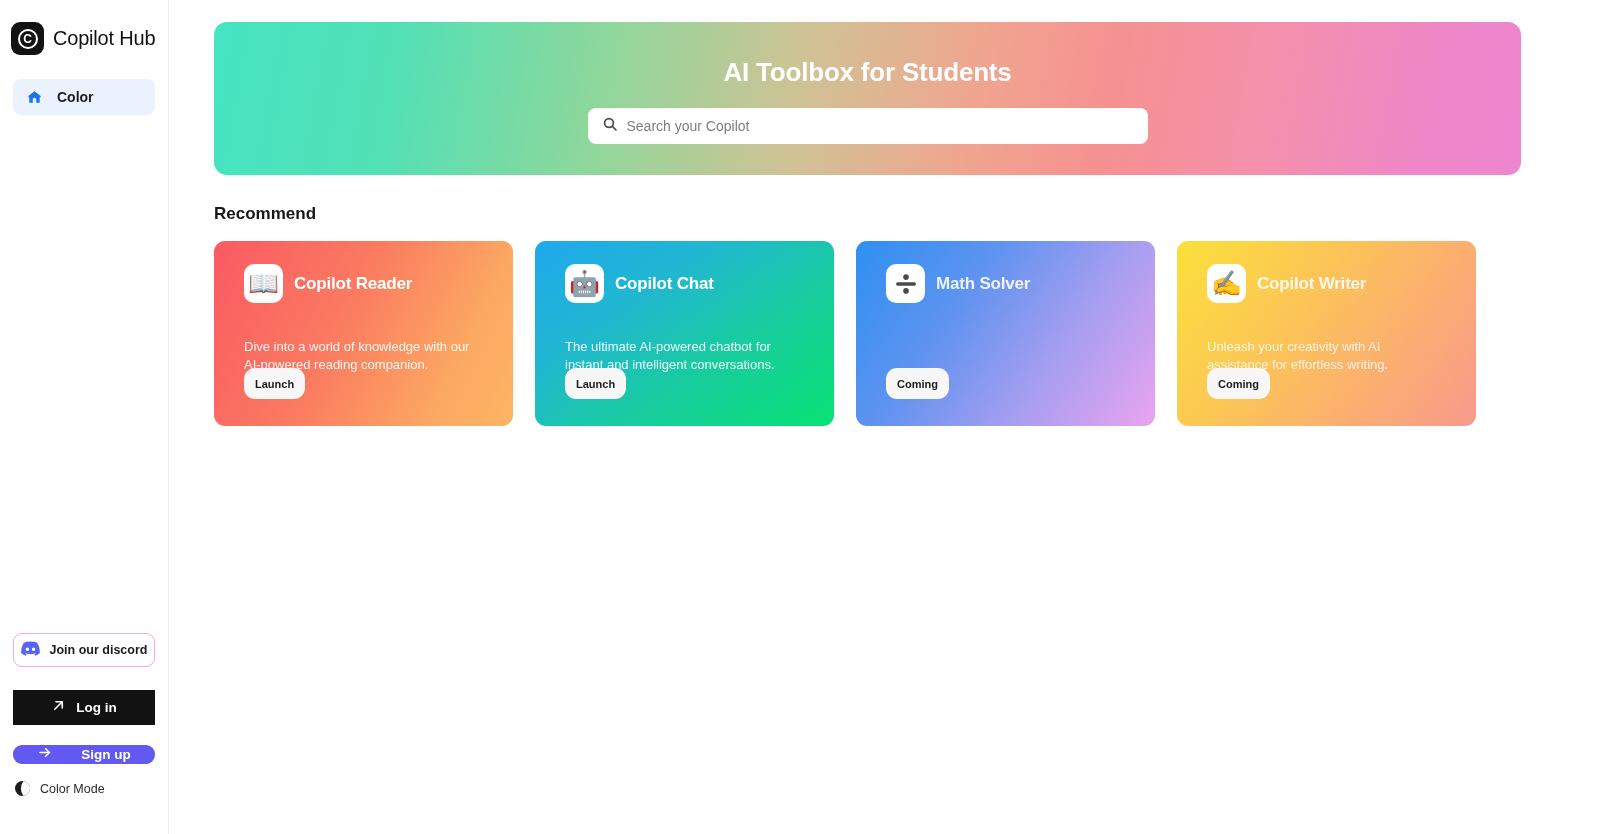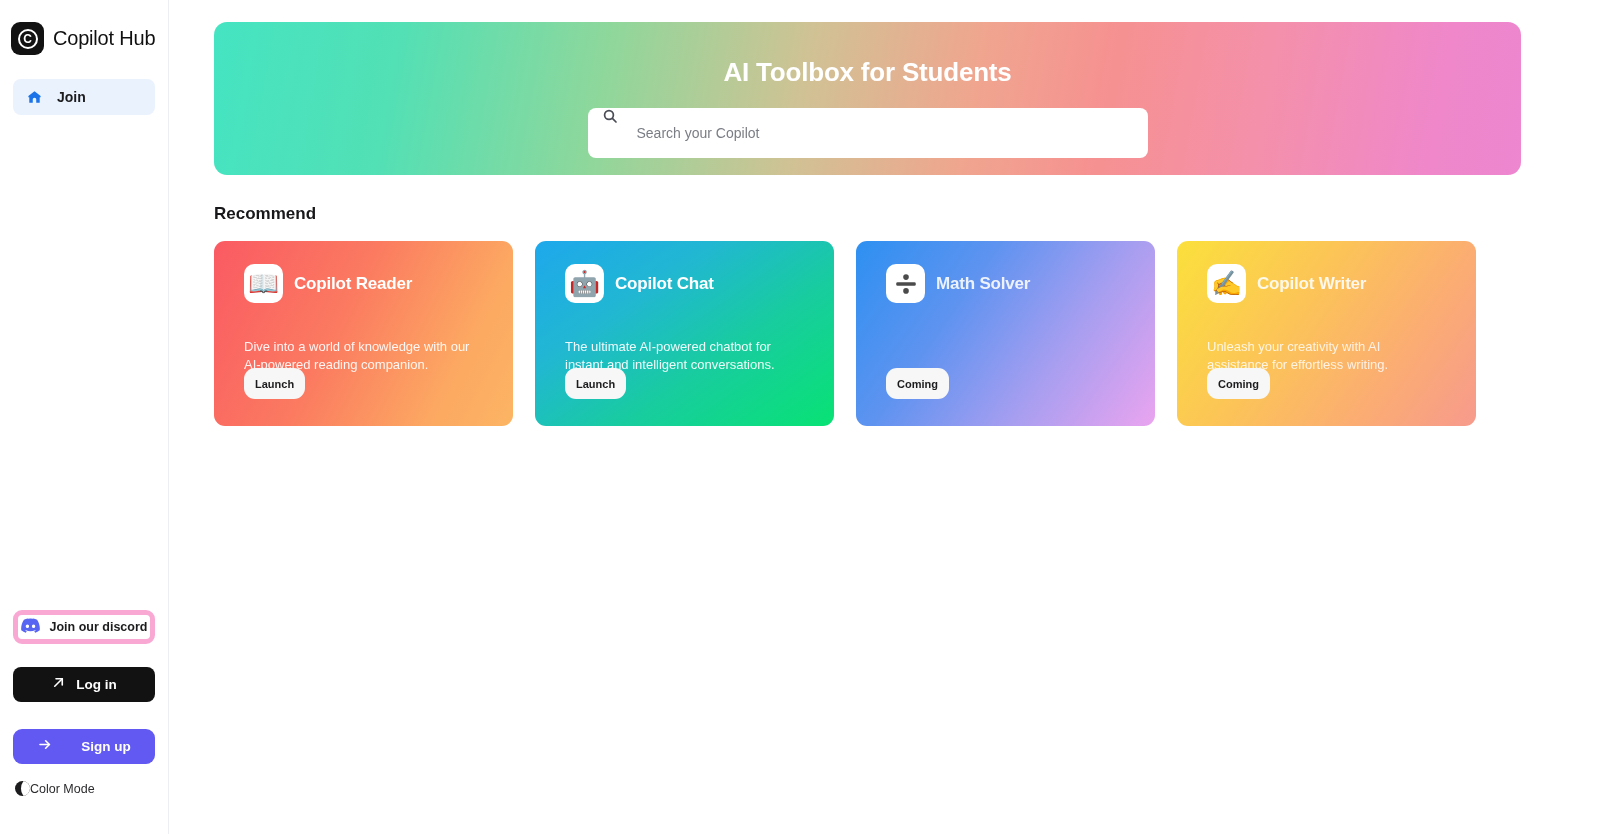--- a/index.html
+++ b/index.html
@@ -47,39 +47,39 @@
     background: #eaf2fe;
     cursor: pointer;
   }
   .nav-item .label { font-size: 14px; font-weight: 700; color: #1c1c1e; }
   .home-icon { width: 17px; height: 16px; display: block; }
 
   .bottom-stack {
     position: absolute; left: 13px; right: 13px; bottom: 38px;
   }
   .discord-btn {
-    height: 34px; border: 5px solid #f9a8d4; border-radius: 9px;
+    height: 34px; border: 1px solid #f9a8d4; border-radius: 9px;
     background: #fff; display: flex; align-items: center; justify-content: center;
     gap: 10px; cursor: pointer; margin-bottom: 23px;
   }
   .discord-btn .label { font-size: 12.5px; font-weight: 700; color: #1c1c1e; }
   .login-btn {
-    height: 35px; border-radius: 8px; background: #121212;
+    height: 35px; border-radius: 0; background: #121212;
     display: flex; align-items: center; justify-content: center; gap: 10px;
-    cursor: pointer; margin-bottom: 27px;
+    cursor: pointer; margin-bottom: 20px;
   }
   .login-btn .label { font-size: 13.5px; font-weight: 700; color: #fff; }
   .signup-btn {
-    height: 35px; border-radius: 9px; background: #6159f2;
+    height: 19px; border-radius: 9px; background: #6159f2;
     display: flex; align-items: center; justify-content: center; gap: 28px;
     cursor: pointer; margin-bottom: 17px;
   }
   .signup-btn .label { font-size: 13.5px; font-weight: 700; color: #fff; }
   .colormode-row {
-    display: flex; align-items: center; 
+    display: flex; align-items: center; gap: 10px;
     padding-left: 2px; cursor: pointer;
   }
   .colormode-row .label { font-size: 12.5px; color: #2b2b2e; }
   .moon {
     width: 15px; height: 15px; border-radius: 50%;
     background: #1c1c1e; position: relative; overflow: hidden;
   }
   .moon::after {
     content: ""; position: absolute; left: 6px; top: -2px;
     width: 14px; height: 19px; border-radius: 50%; background: #ffffff;
@@ -103,23 +103,23 @@
     position: relative;
     display: flex; flex-direction: column; align-items: center;
   }
   .hero-title {
     margin-top: 35px;
     font-size: 26px; font-weight: 700; color: #ffffff;
     letter-spacing: -0.2px;
   }
   .search-wrap {
     margin-top: 20px;
-    width: 560px; height: 50px;
+    width: 560px; height: 36px;
     background: #ffffff; border-radius: 8px;
-    display: flex; gap: 19px;
+    display: flex; align-items: center; gap: 9px;
     padding: 0 14px;
   }
   .search-wrap input {
     border: none; outline: none; background: transparent;
     font-family: "Liberation Sans", sans-serif;
     font-size: 14px; color: #2b2b2e; width: 100%;
   }
   .search-wrap input::placeholder { color: #7a7d84; }
 
   .section-title {
@@ -179,21 +179,21 @@
       <span class="logo-text">Copilot Hub</span>
     </div>
 
     <nav class="nav-list">
       <div class="nav-item">
         <span>
           <svg class="home-icon" viewBox="0 0 24 24" fill="#1a73e8">
             <path d="M12 3.2 2.8 10.6v0.9c0 0.8 0.7 1.3 1.4 1v8.3h5.2v-5.3c0-1.4 1.1-2.5 2.6-2.5s2.6 1.1 2.6 2.5v5.3h5.2v-8.3c0.7 0.3 1.4-0.2 1.4-1v-0.9L12 3.2z"></path>
           </svg>
         </span>
-        <span class="label">Join</span>
+        <span class="label">Color</span>
       </div>
     </nav>
 
     <div class="bottom-stack">
 
       <div class="discord-btn">
         <span>
           <svg width="19" height="15" viewBox="0 0 24 18" fill="#5865f2">
             <path d="M20.3 1.6A19.6 19.6 0 0 0 15.5 0l-.3.6a14.7 14.7 0 0 0-6.4 0L8.5 0A19.6 19.6 0 0 0 3.7 1.6C.7 6.2-.1 10.6.3 15c2 1.5 3.9 2.4 5.8 3l1.2-2a12.8 12.8 0 0 1-2-1l.5-.3a13.8 13.8 0 0 0 12.4 0l.5.3c-.6.4-1.3.7-2 1l1.2 2c1.9-.6 3.8-1.5 5.8-3 .5-5.1-.8-9.5-3.4-13.4zM8.1 12.3c-1.2 0-2.1-1-2.1-2.3s.9-2.3 2.1-2.3 2.2 1 2.1 2.3c0 1.3-.9 2.3-2.1 2.3zm7.8 0c-1.2 0-2.1-1-2.1-2.3s.9-2.3 2.1-2.3 2.2 1 2.1 2.3c0 1.3-.9 2.3-2.1 2.3z"></path>
           </svg>

